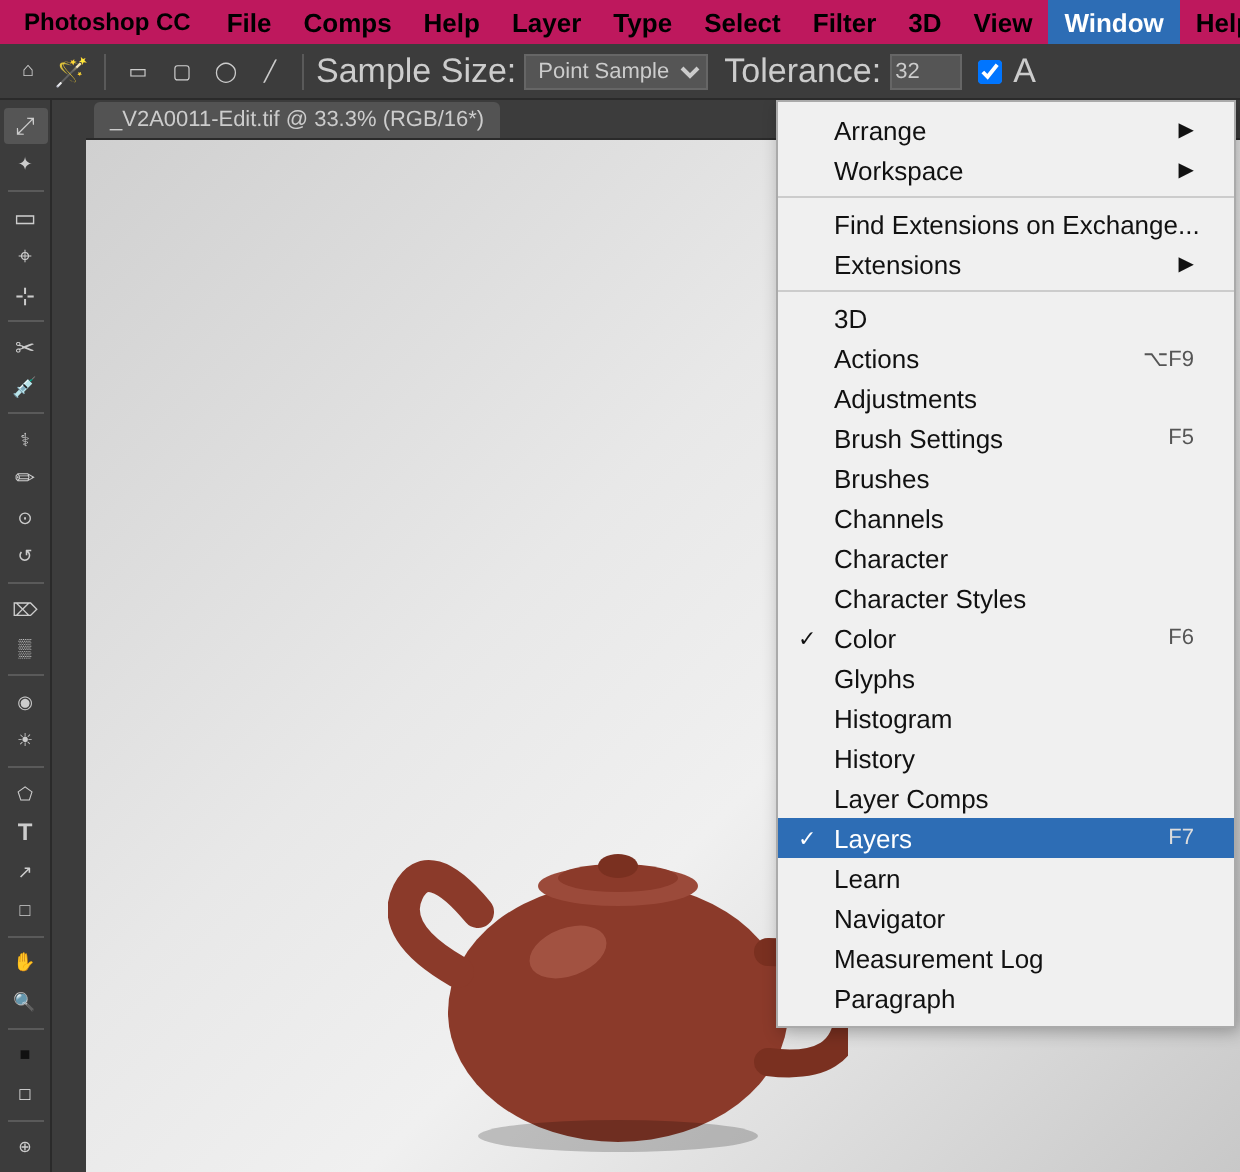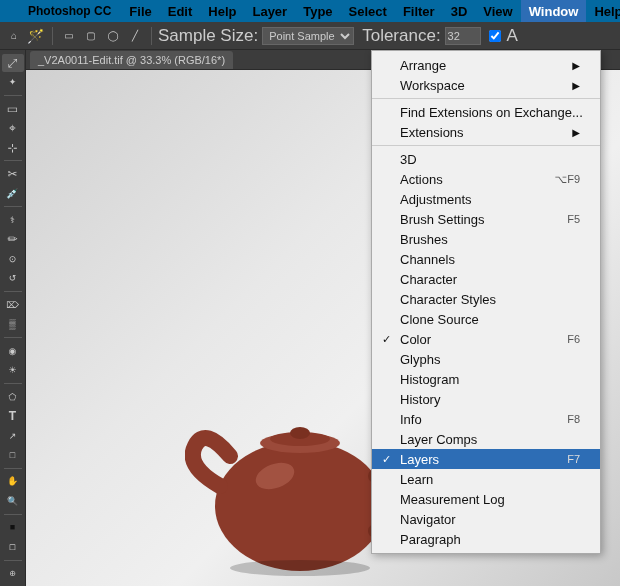--- a/index.html
+++ b/index.html
@@ -9,24 +9,24 @@
       overflow: hidden;
       font-family: -apple-system, "Helvetica Neue", Arial, sans-serif;
       font-size: 13px;
       background: #3c3c3c;
     }
 
     
     .menu-bar {
       width: 100%;
       height: 22px;
-      background: #0369a1;
-      display: flex;
-      align-items: center;
-      padding: 0 24px;
+      background: #be185d;
+      display: flex;
+      align-items: center;
+      padding: 0 8px;
       font-size: 13px;
       position: relative;
       z-index: 100;
     }
     .menu-bar-item {
       padding: 0 8px;
       height: 100%;
       display: flex;
       align-items: center;
       cursor: default;
@@ -138,20 +138,21 @@
       background: #5a5a5a;
       margin: 2px 0;
     }
 
     
     .canvas-area {
       flex: 1;
       background: #3c3c3c;
       position: relative;
       overflow: hidden;
+      margin-left: 17px;
     }
     .tab-bar {
       height: 20px;
       background: #3c3c3c;
       display: flex;
       align-items: center;
       padding: 0 4px;
       border-bottom: 1px solid #2a2a2a;
     }
     .tab-item {
@@ -234,21 +235,21 @@
       background: #ccc;
       margin: 3px 0;
     }
   </style>
 </head>
 <body>
 
 <div class="menu-bar">
   <span class="menu-bar-item menu-bar-logo">Photoshop CC</span>
   <span class="menu-bar-item">File</span>
-  <span class="menu-bar-item">Edit</span>
+  <span class="menu-bar-item">Comps</span>
   <span class="menu-bar-item">Help</span>
   <span class="menu-bar-item">Layer</span>
   <span class="menu-bar-item">Type</span>
   <span class="menu-bar-item">Select</span>
   <span class="menu-bar-item">Filter</span>
   <span class="menu-bar-item">3D</span>
   <span class="menu-bar-item">View</span>
   <span class="menu-bar-item active">Window</span>
   <span class="menu-bar-item">Help</span>
 </div>
@@ -379,55 +380,48 @@
         <div class="menu-item">
           <span>Channels</span>
         </div>
         <div class="menu-item">
           <span>Character</span>
         </div>
         <div class="menu-item">
           <span>Character Styles</span>
         </div>
         <div class="menu-item">
-          <span>Clone Source</span>
-        </div>
-        <div class="menu-item">
           <span class="checkmark">✓</span>
           <span>Color</span>
           <span class="shortcut">F6</span>
         </div>
         <div class="menu-item">
           <span>Glyphs</span>
         </div>
         <div class="menu-item">
           <span>Histogram</span>
         </div>
         <div class="menu-item">
           <span>History</span>
-        </div>
-        <div class="menu-item">
-          <span>Info</span>
-          <span class="shortcut">F8</span>
         </div>
         <div class="menu-item">
           <span>Layer Comps</span>
         </div>
         <div class="menu-item highlighted">
           <span class="checkmark" style="color: white;">✓</span>
           <span>Layers</span>
           <span class="shortcut">F7</span>
         </div>
         <div class="menu-item">
           <span>Learn</span>
         </div>
         <div class="menu-item">
+          <span>Navigator</span>
+        </div>
+        <div class="menu-item">
           <span>Measurement Log</span>
-        </div>
-        <div class="menu-item">
-          <span>Navigator</span>
         </div>
         <div class="menu-item">
           <span>Paragraph</span>
         </div>
       </div>
   </div>
 </div>
 
 </body></html>

